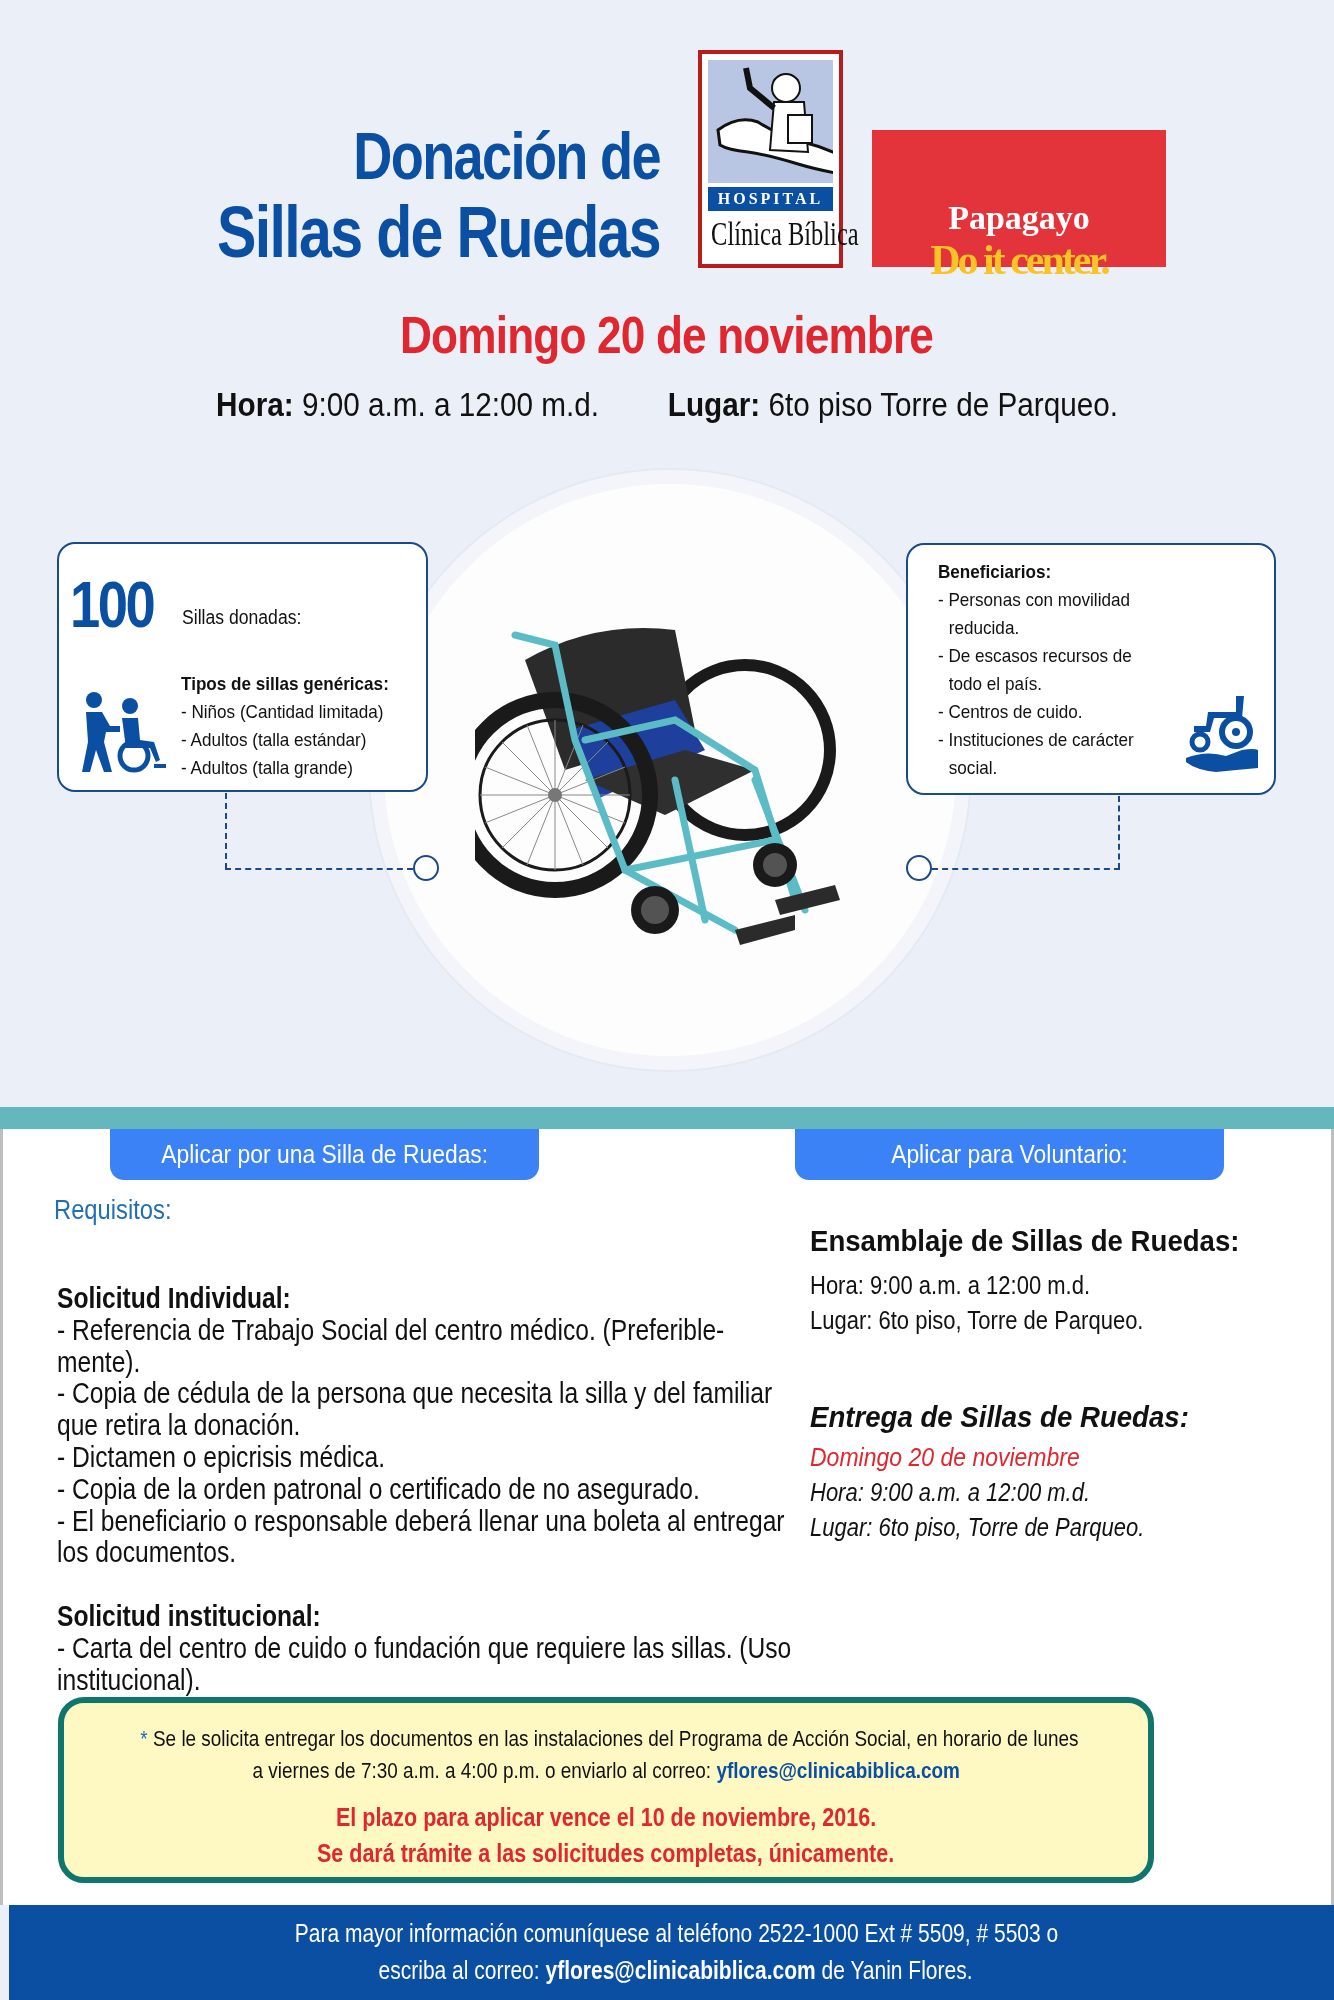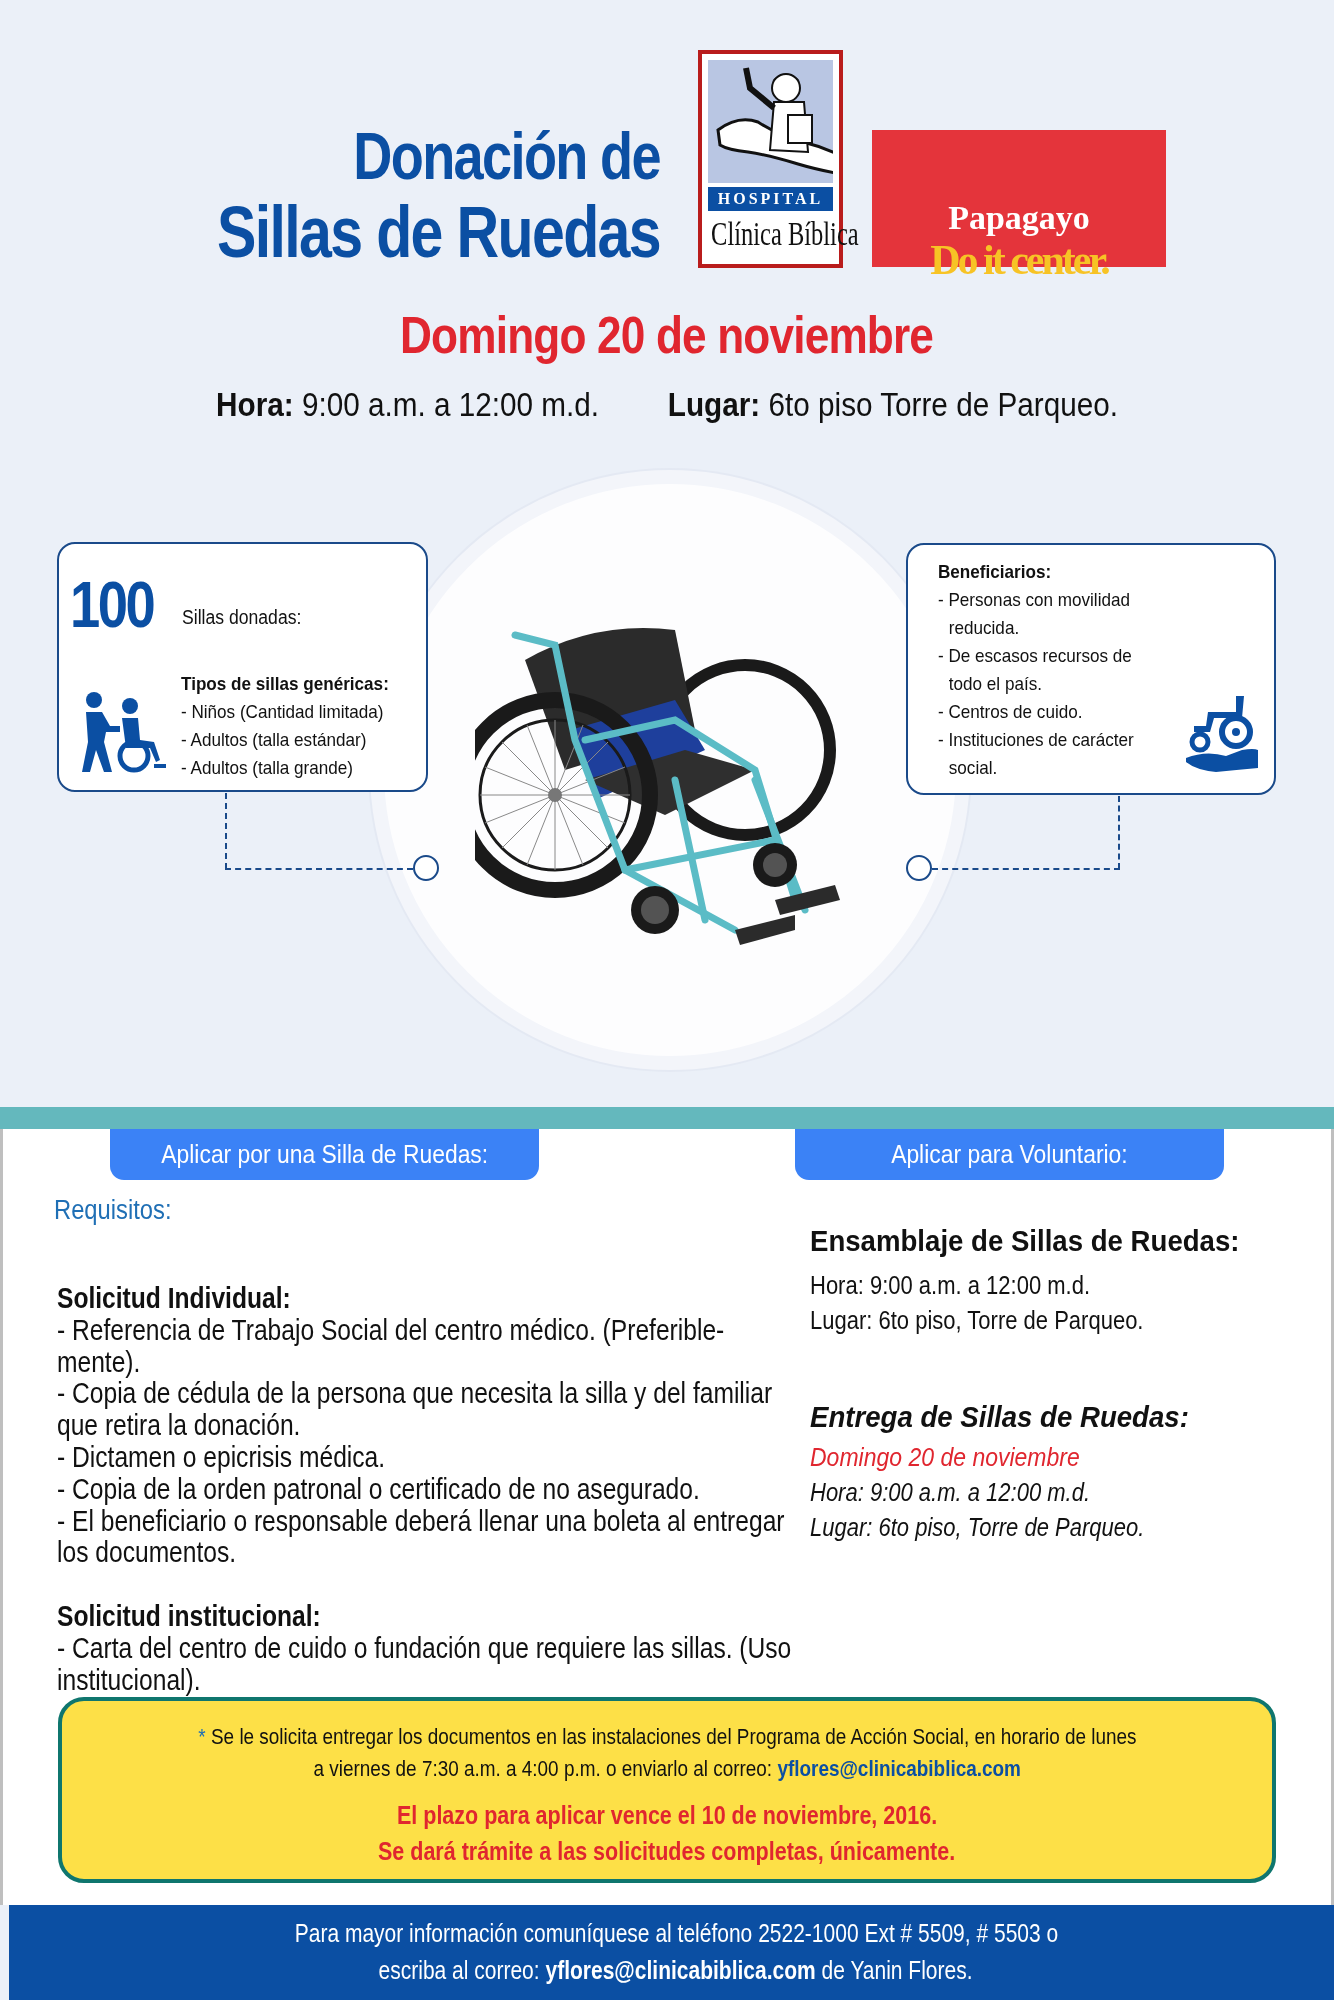--- a/index.html
+++ b/index.html
@@ -60,21 +60,21 @@
   .req-body .line { white-space: nowrap; transform: scaleX(0.82); transform-origin: left top; display:block; }
   .req-body .b { font-weight: bold; }
   .req-body .spacer { height: 31.8px; }
 
   .vol { left: 810px; width: 500px; color:#111; }
   .vol .h { font-size: 30px; font-weight:bold; transform: scaleX(0.92); transform-origin: left top; white-space:nowrap; }
   .vol .red { font-size: 25px; color:#e0262f; white-space:nowrap; transform: scaleX(0.92); transform-origin:left top; }
   .vol .t { font-size: 25px; white-space:nowrap; transform: scaleX(0.88); transform-origin:left top; }
   .vol .row { height: 35px; line-height: 35px; }
 
-  .notice { left: 58px; top: 1697px; width: 1218px; height: 186px; border: 4px solid #0f766e; border-radius: 26px; background:#fde047; text-align:center; }
+  .notice { left: 58px; top: 1697px; width: 1096px; height: 186px; border: 6px solid #0f766e; border-radius: 26px; background:#fef9c3; text-align:center; }
   .notice .p1 { font-size: 22px; line-height: 32px; color:#111; margin-top: 20px; }
   .notice .p1 .inner { display:inline-block; transform: scaleX(0.86); white-space:nowrap; }
   .notice .ast { color:#1f6fb5; }
   .notice .mail { color:#0b4fa3; font-weight:bold; }
   .notice .p2 { font-size: 25px; line-height: 36px; color:#e0262f; font-weight:bold; margin-top: 12px; }
   .notice .p2 .inner { display:inline-block; transform: scaleX(0.86); white-space:nowrap; }
 
   .footer { left: 0; top: 1905px; width: 1334px; height: 95px; background:#0b4fa3; color:#fff; text-align:center; font-size: 25px; line-height: 37px; padding-top: 10px; margin-left: 9px; }
   .footer .inner { display:inline-block; transform: scaleX(0.84); white-space:nowrap; }
   .footer b { font-weight:bold; }

